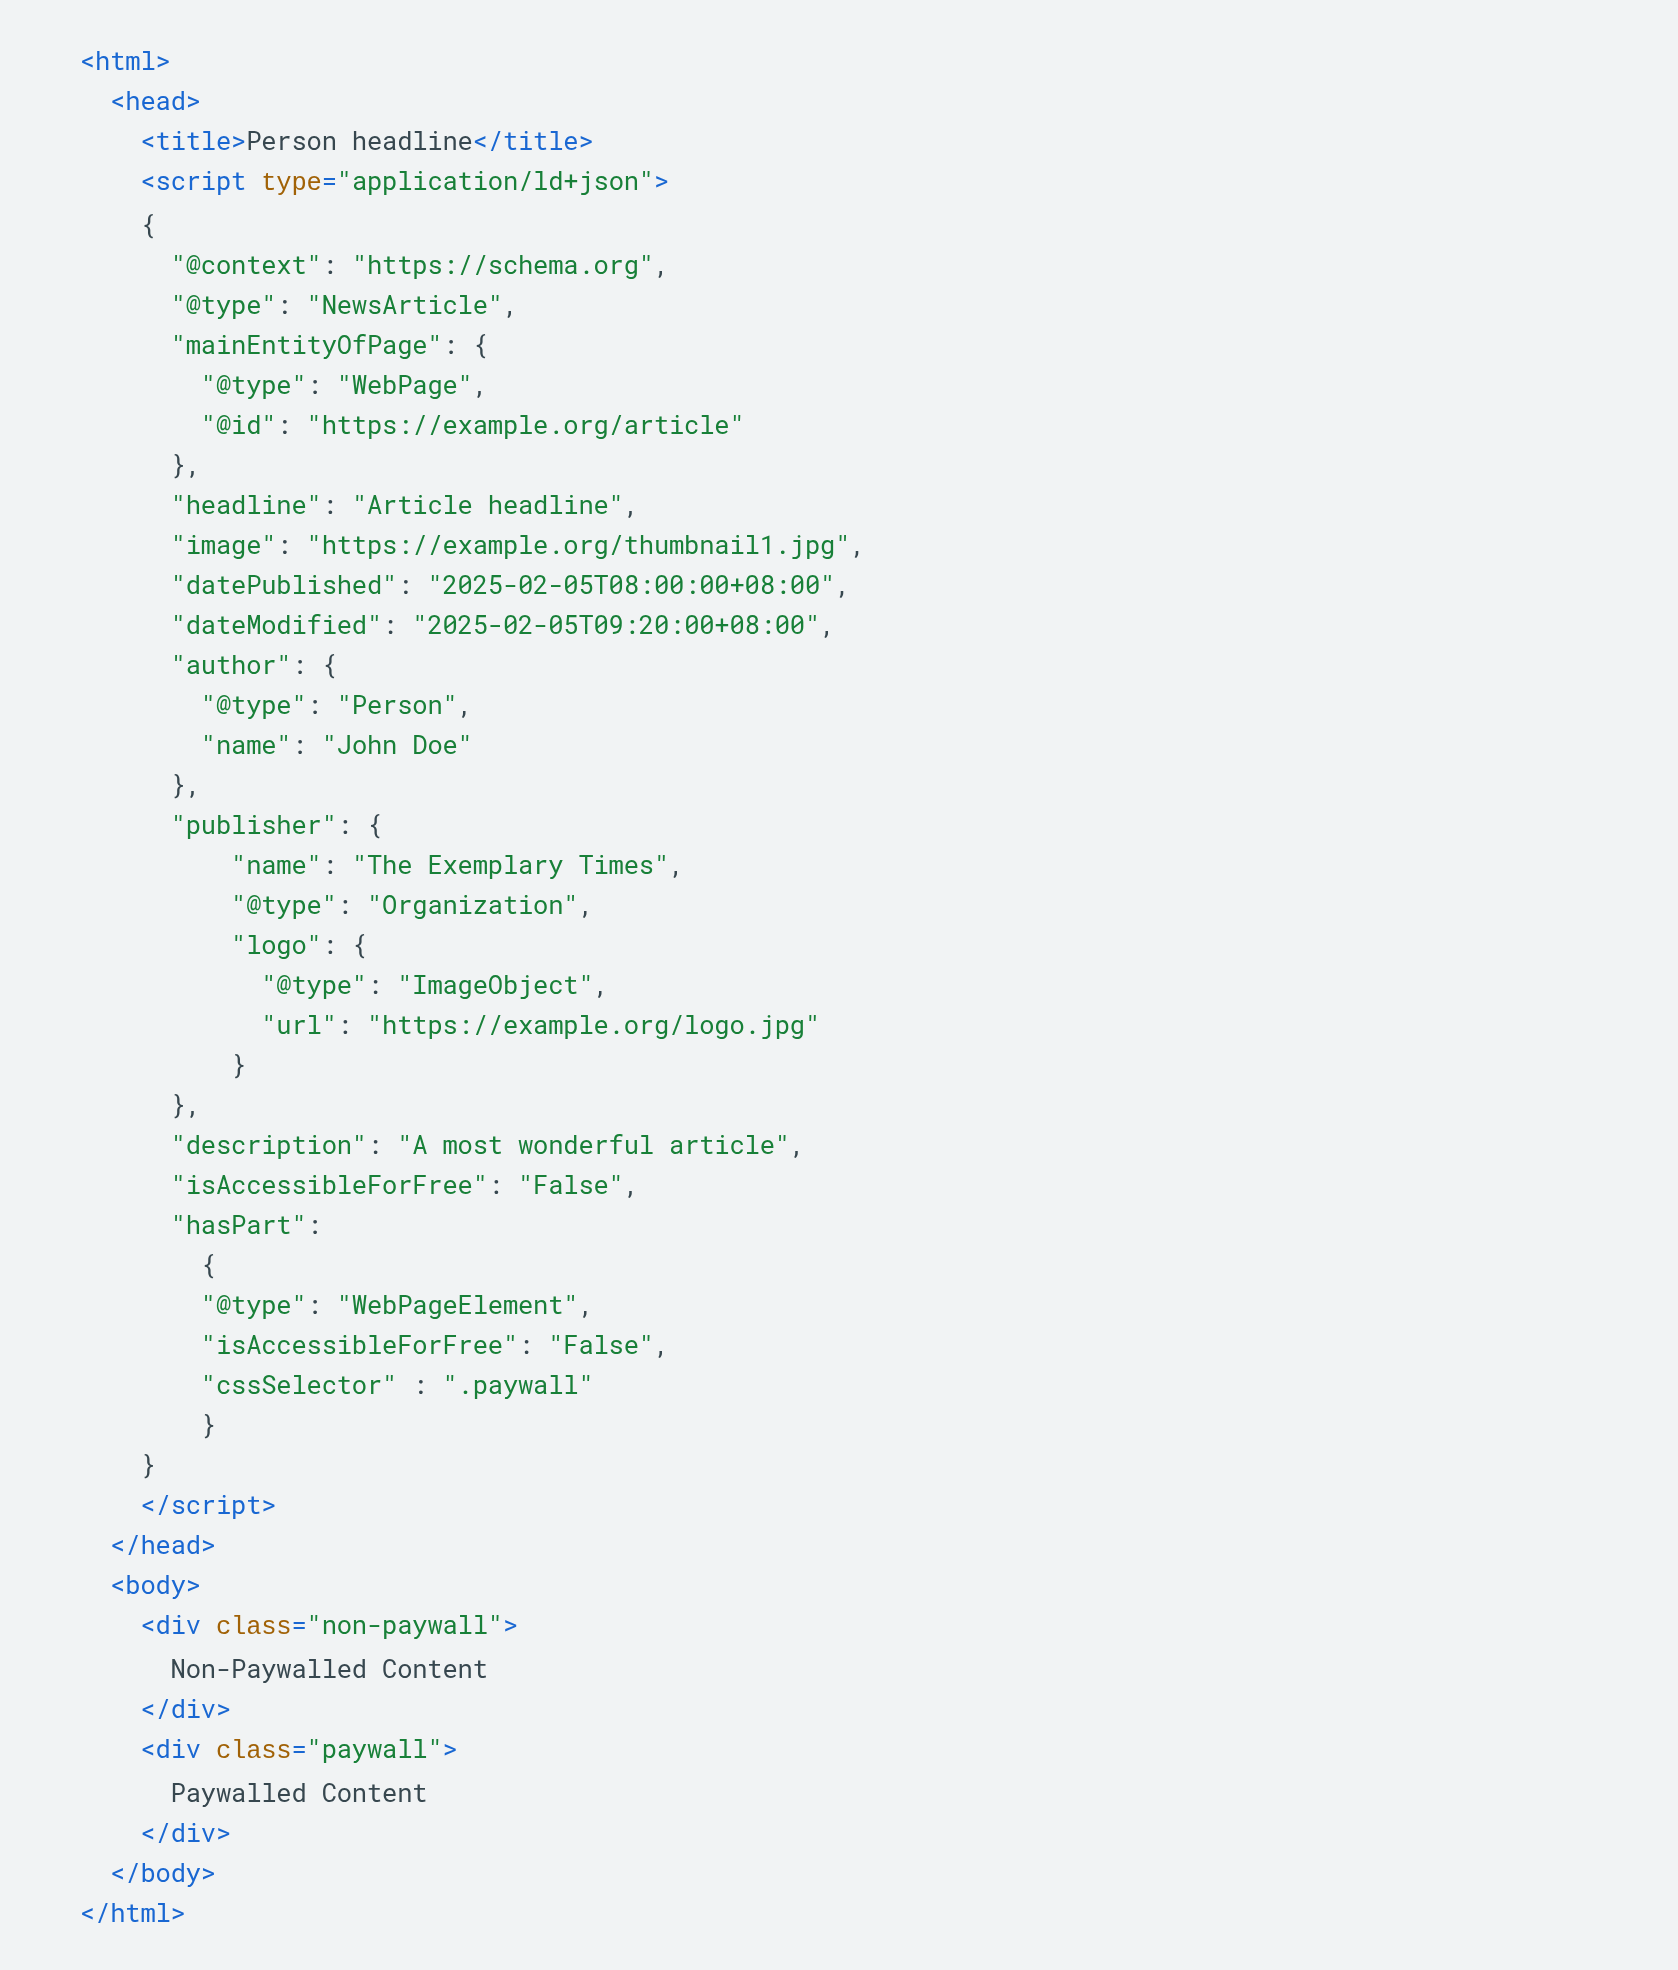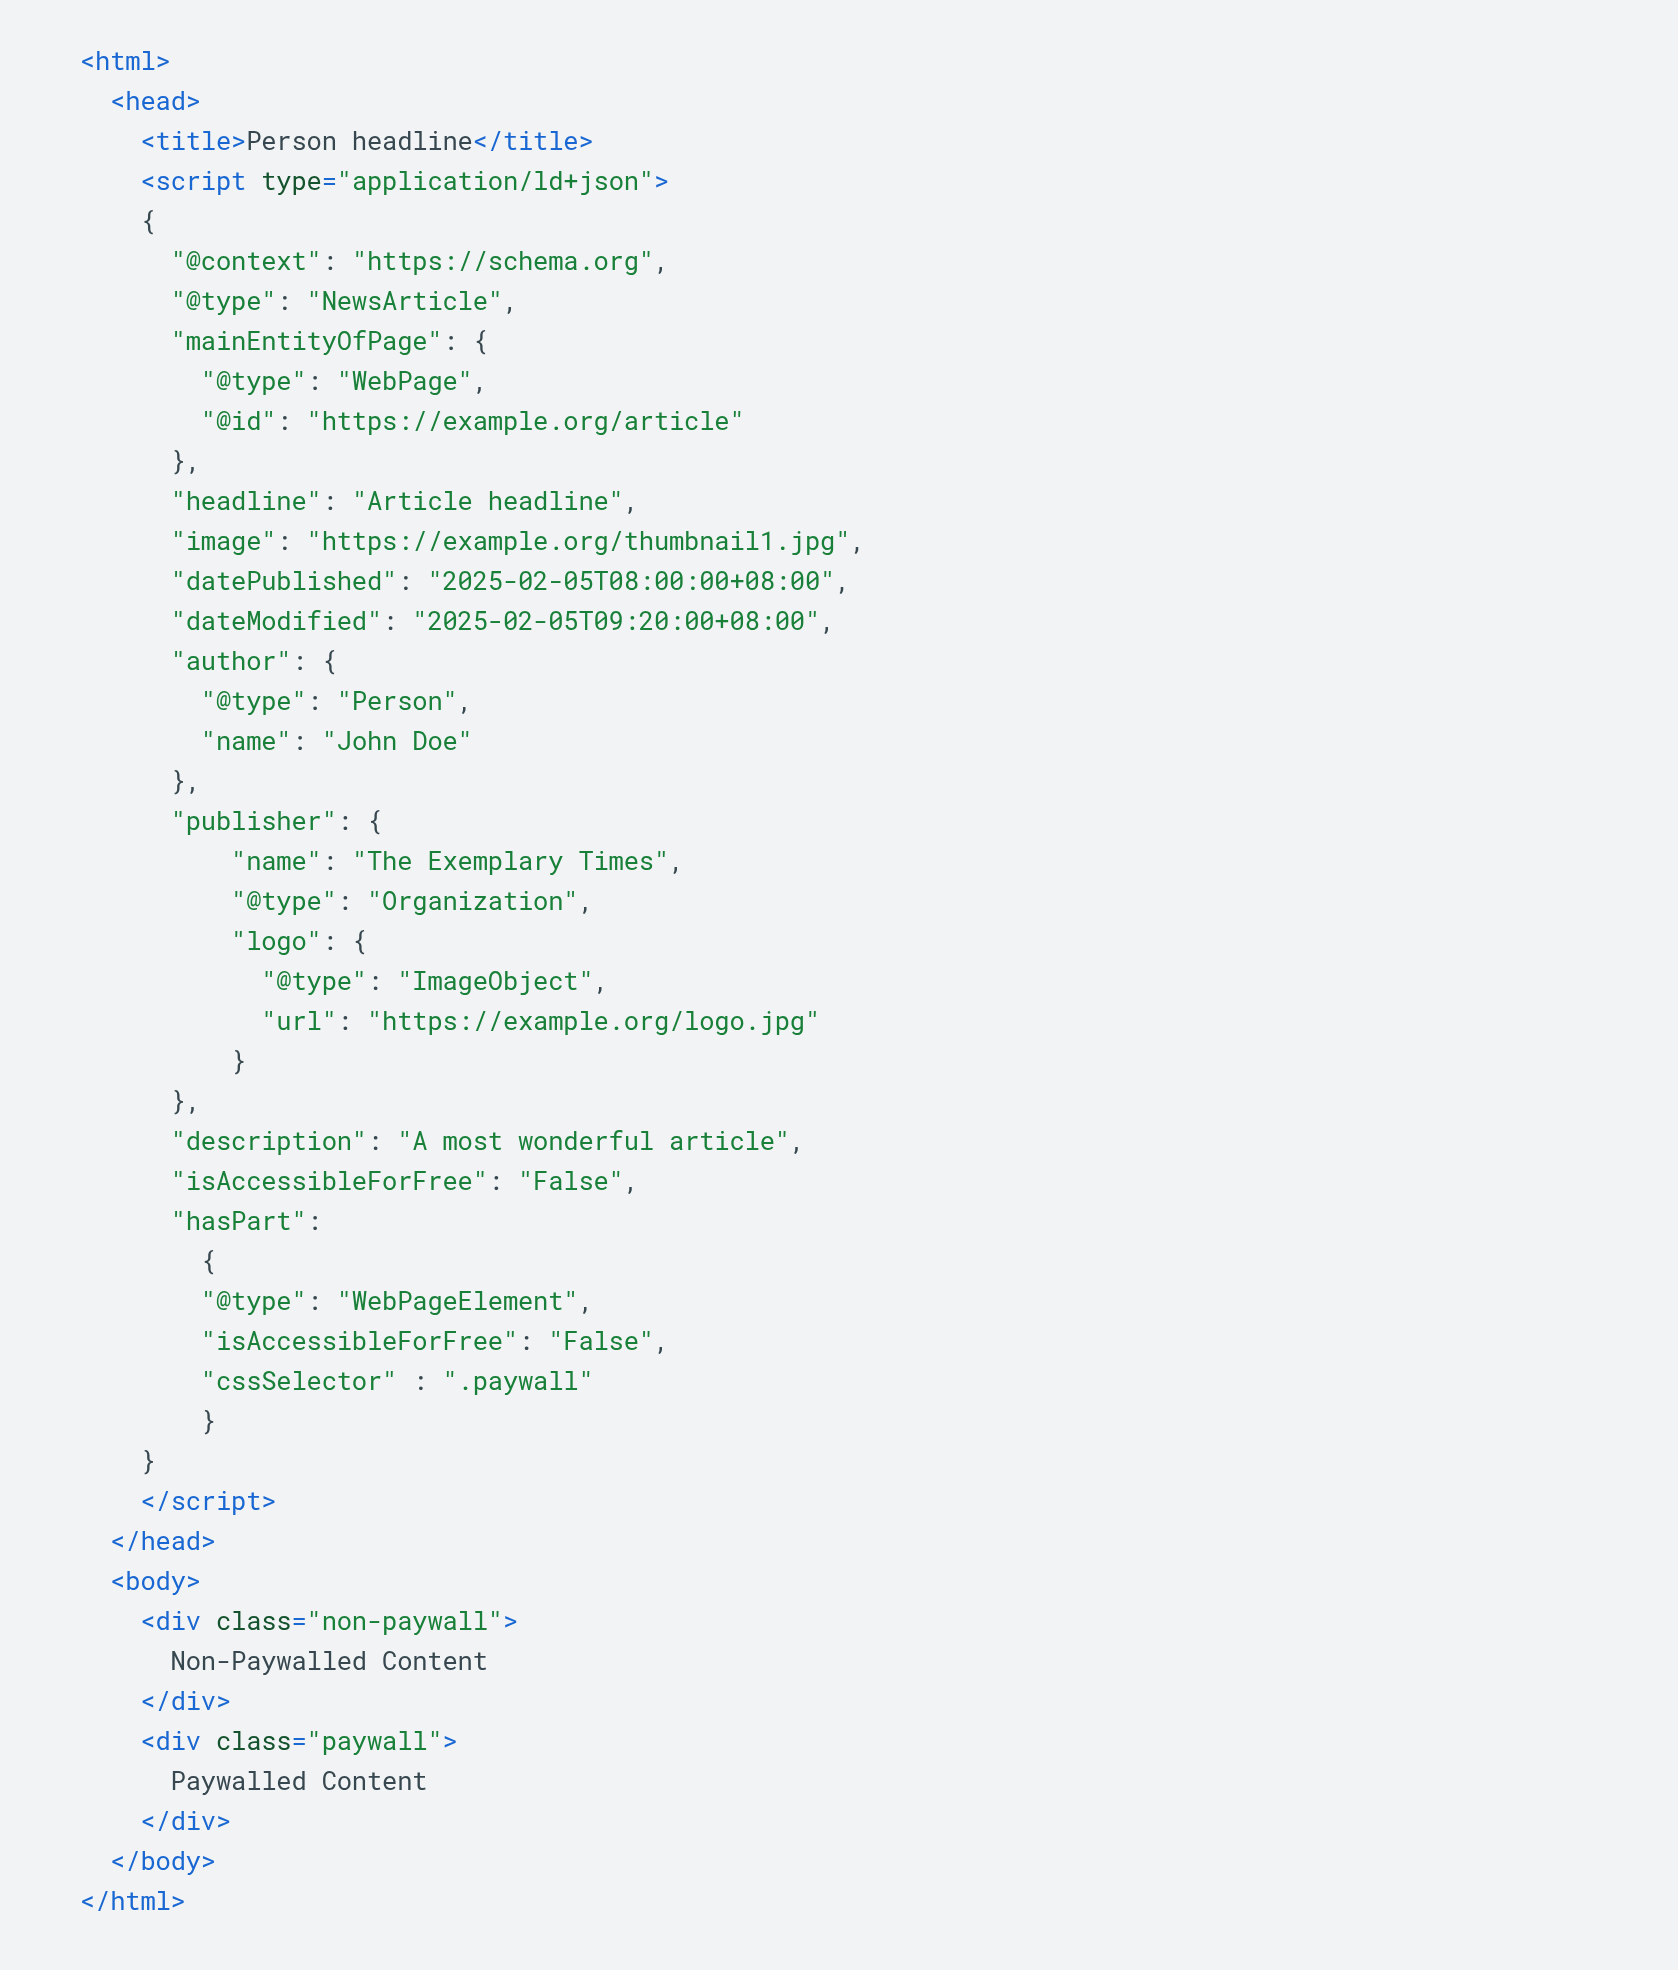--- a/index.html
+++ b/index.html
@@ -13,21 +13,21 @@
     background: #f1f3f4;
     padding: 40px 80px;
     font-family: "Roboto Mono", "SF Mono", "Monaco", "Menlo", "Consolas", monospace;
     font-size: 25.5px;
     line-height: 40px;
     white-space: pre;
     color: #37474f;
     letter-spacing: -0.2px;
   }
   .tag { color: #1967d2; margin-top: 16px; }
-  .attr { color: #14532d; }
+  .attr { color: #a16207; font-family: Liberation Mono, monospace; }
   .val  { color: #188038; }
   .plain { color: #37474f; }
 </style>
 </head>
 <body>
 
 <div class="code-block" id="code-container"><span class="tag">&lt;html&gt;</span><span class="plain">
   </span><span class="tag">&lt;head&gt;</span><span class="plain">
     </span><span class="tag">&lt;title&gt;</span><span class="plain">Person headline</span><span class="tag">&lt;/title&gt;</span><span class="plain">
     </span><span class="tag">&lt;script </span><span class="attr">type</span><span class="tag">=</span><span class="val">"application/ld+json"</span><span class="tag">&gt;</span><span class="plain">

